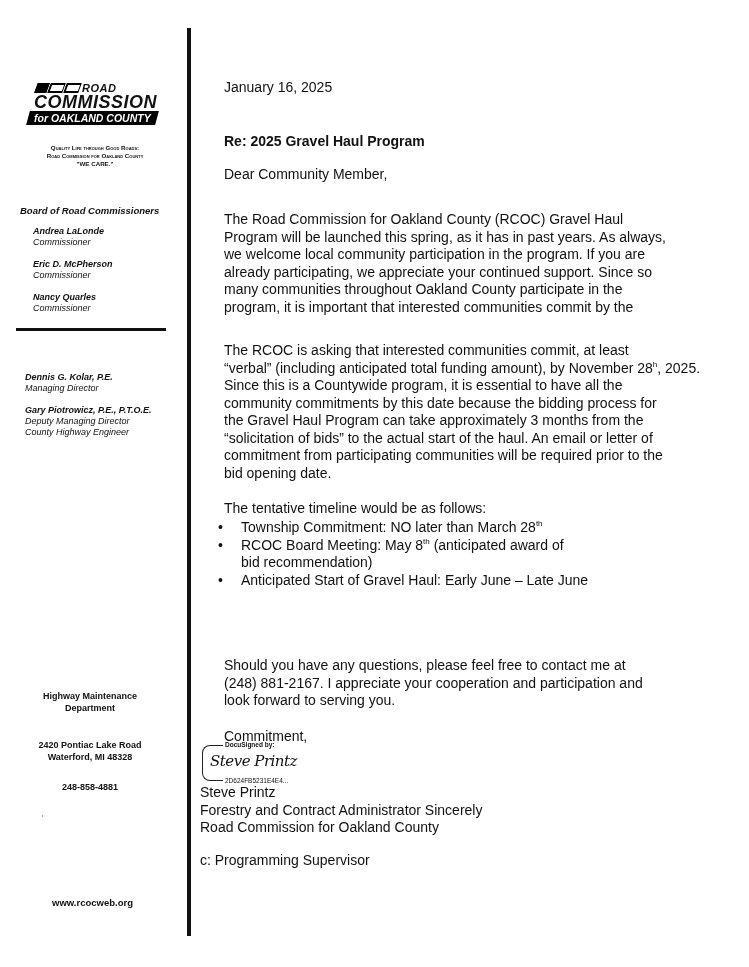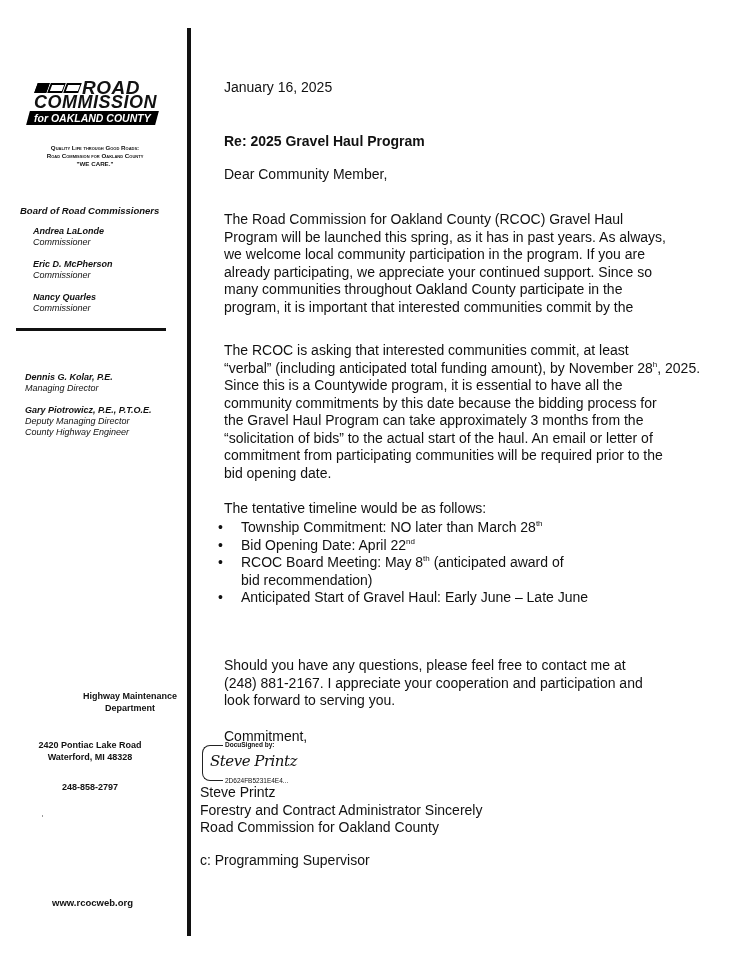--- a/index.html
+++ b/index.html
@@ -5,41 +5,41 @@
   html, body { margin:0; padding:0; background:#ffffff; }
   body { width:749px; height:967px; position:relative; overflow:hidden; color:#111; font-family:"Liberation Sans", sans-serif; }
 
   
   .left { position:absolute; left:0; top:0; width:180px; height:967px; }
   .logo { position:absolute; left:28px; top:80px; width:160px; height:45px; }
   .logo-row1 { position:absolute; left:8px; top:0; height:16px; display:flex; align-items:center; }
   .logo-bars { display:flex; gap:1px; margin-right:2px; transform:skewX(-20deg); }
   .logo-bars span { display:block; width:15px; height:10px; border:2px solid #000; border-right-width:1px; box-sizing:border-box; background:#fff; }
   .logo-bars span:first-child { background:#000; width:12px; }
-  .logo-road { font-weight:900; font-style:italic; font-size:19px; letter-spacing:0.5px; line-height:16px; }
+  .logo-road { font-weight:900; font-style:italic; font-size:11px; letter-spacing:0.5px; line-height:16px; }
   .logo-commission { position:absolute; left:6px; top:14px; font-weight:900; font-style:italic; font-size:18px; letter-spacing:0.5px; line-height:17px; }
   .logo-county { position:absolute; left:0; top:31px; background:#000; color:#fff; font-weight:700; font-style:italic; font-size:10.5px; padding:1px 6px; transform:skewX(-15deg); white-space:nowrap; }
   .logo-county span { display:inline-block; transform:skewX(15deg); }
 
   .tagline { position:absolute; left:10px; top:144px; width:170px; text-align:center; font-size:6.2px; font-weight:700; line-height:8px; font-variant:small-caps; }
   .tagline div { white-space:nowrap; }
 
   .board-title { position:absolute; left:20px; top:205px; font-size:9.5px; font-weight:700; font-style:italic; }
   .person { position:absolute; left:33px; font-size:9px; font-style:italic; line-height:11px; }
   .person .nm { font-weight:700; }
   .person.p1 { top:226px; }
   .person.p2 { top:259px; }
   .person.p3 { top:292px; }
   .hr-sep { position:absolute; left:16px; top:328px; width:150px; height:0; border-top:3px solid #111; }
   .staff { position:absolute; left:25px; font-size:9px; font-style:italic; line-height:11px; }
   .staff .nm { font-weight:700; }
   .staff.s1 { top:372px; }
   .staff.s2 { top:405px; }
 
-  .dept { position:absolute; left:0; top:690px; width:180px; text-align:center; font-size:9px; font-weight:700; line-height:12px;margin-left:40px; }
+  .dept { position:absolute; left:0; top:690px; width:180px; text-align:center; font-size:9px; font-weight:700; line-height:12px; }
   .addr { position:absolute; left:0; top:739px; width:180px; text-align:center; font-size:9px; font-weight:700; line-height:12px; }
   .phone { position:absolute; left:0; top:782px; width:180px; text-align:center; font-size:9px; font-weight:700; }
   .speck { position:absolute; left:42px; top:815px; width:1px; height:2px; background:#999; }
   .web { position:absolute; left:0; top:888px; width:185px; text-align:center; font-size:9.5px; font-weight:700;margin-top:9px; }
 
   .vline { position:absolute; left:187px; top:28px; width:4px; height:908px; background:#111; }
 
   
   .body { position:absolute; left:208px; top:0; width:540px; font-size:14px; line-height:17.5px; }
   .body p { margin:16px; position:absolute; left:0; width:530px; }
@@ -116,21 +116,21 @@
   </div>
 
   <div class="dept">
     <div>Highway Maintenance</div>
     <div>Department</div>
   </div>
   <div class="addr">
     <div>2420 Pontiac Lake Road</div>
     <div>Waterford, MI 48328</div>
   </div>
-  <div class="phone">248-858-2797</div>
+  <div class="phone">248-858-4881</div>
   <div class="speck"></div>
   <div class="web">www.rcocweb.org</div>
 </div>
 
 <div class="vline"></div>
 
 <div class="body">
   <p class="date">January 16, 2025</p>
   <p class="re">Re:  2025 Gravel Haul Program</p>
   <p class="salutation">Dear Community Member,</p>
@@ -152,21 +152,20 @@
     <span>the Gravel Haul Program can take approximately 3 months from the</span><br>
     <span>“solicitation of bids” to the actual start of the haul.  An email or letter of</span><br>
     <span>commitment from participating communities will be required prior to the</span><br>
     <span>bid opening date.</span>
   </p>
 
   <p class="timeline-intro">The tentative timeline would be as follows:</p>
 
   <ul class="bullets">
     <li><span>Township Commitment:  NO later than March 28</span><sup>th</sup><span></span></li>
-    <li><span>Bid Opening Date:  April 22</span><sup>nd</sup><span></span></li>
     <li style="padding-right:170px;"><span>RCOC Board Meeting: May 8</span><sup>th</sup><span> (anticipated award of bid recommendation)</span></li>
     <li><span>Anticipated Start of Gravel Haul:  Early June – Late June</span><sup></sup><span></span></li>
   </ul>
 
   <p class="para3">
     <span>Should you have any questions, please feel free to contact me at</span><br>
     <span>(248) 881-2167.  I appreciate your cooperation and participation and</span><br>
     <span>look forward to serving you.</span>
   </p>
 

